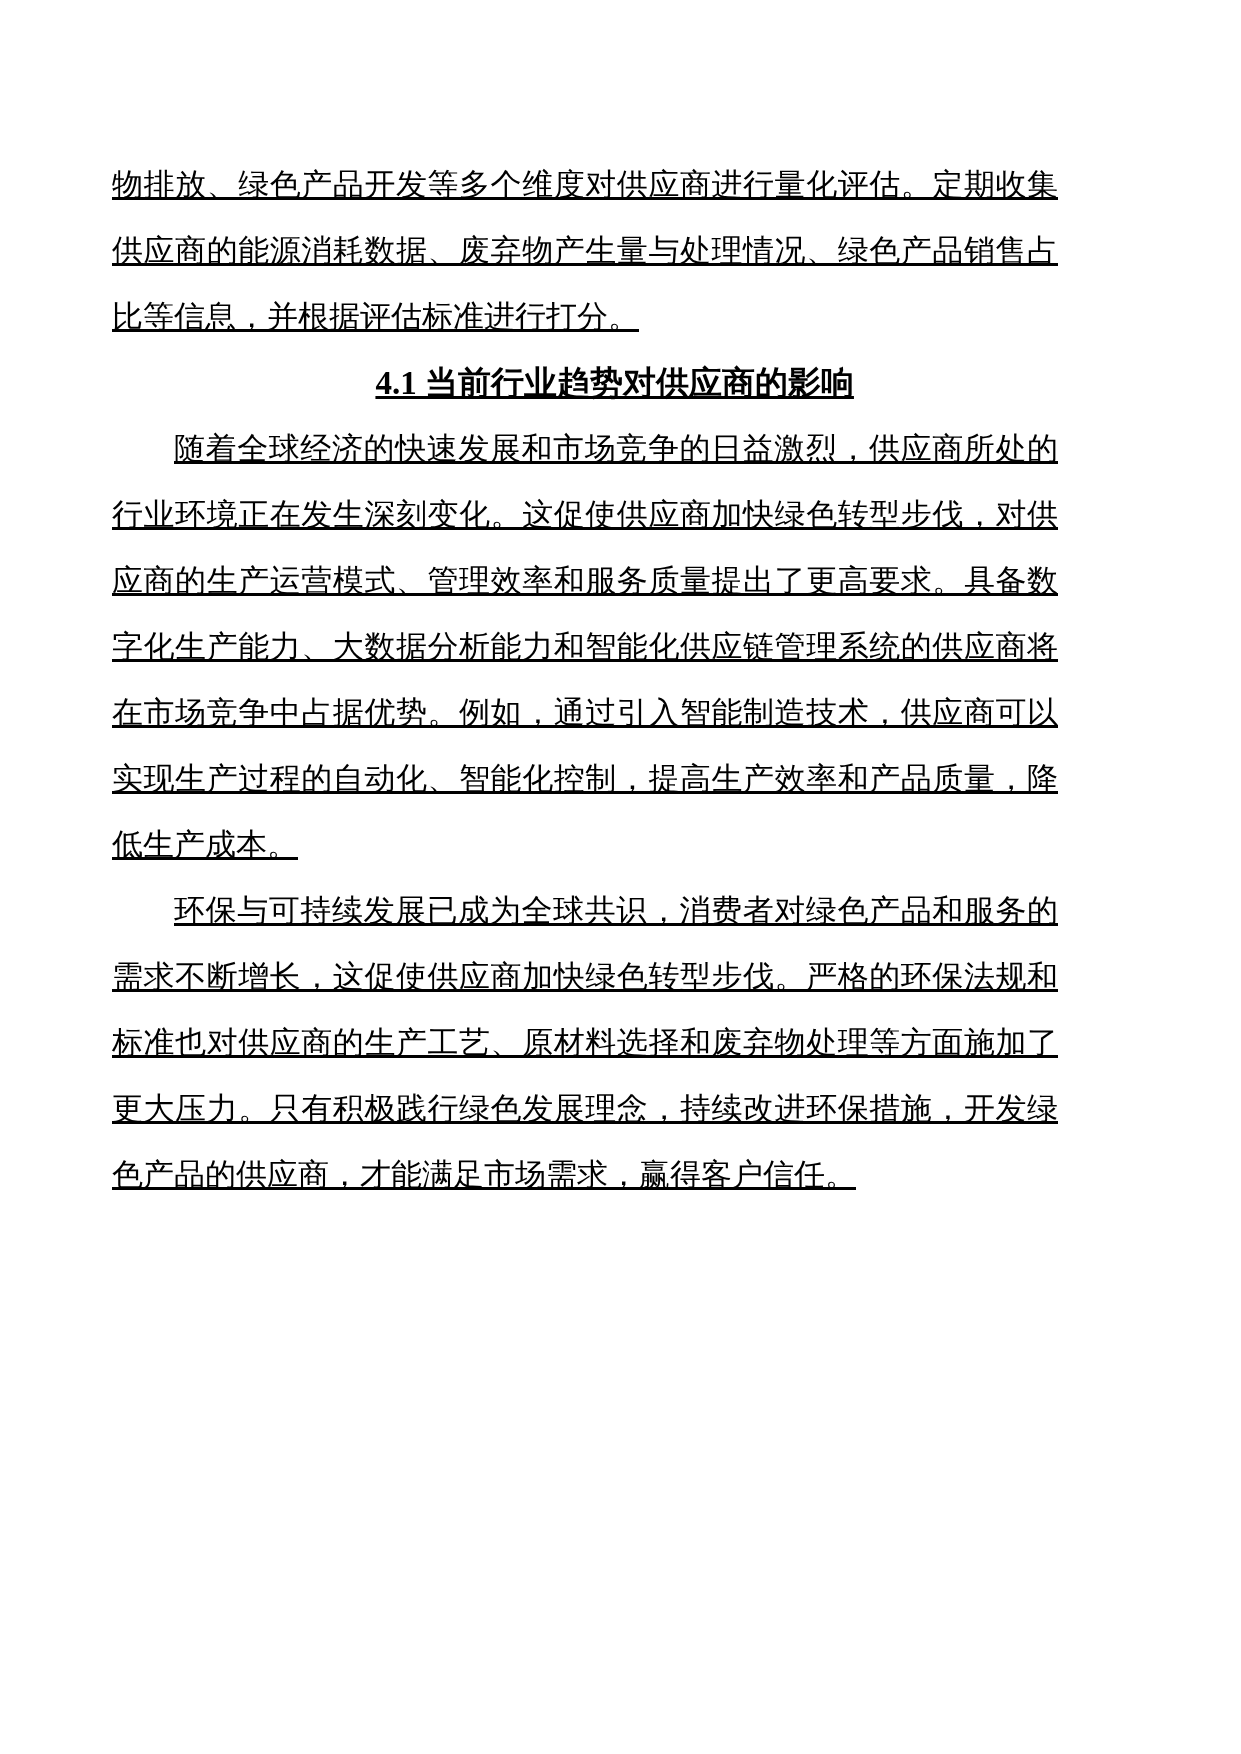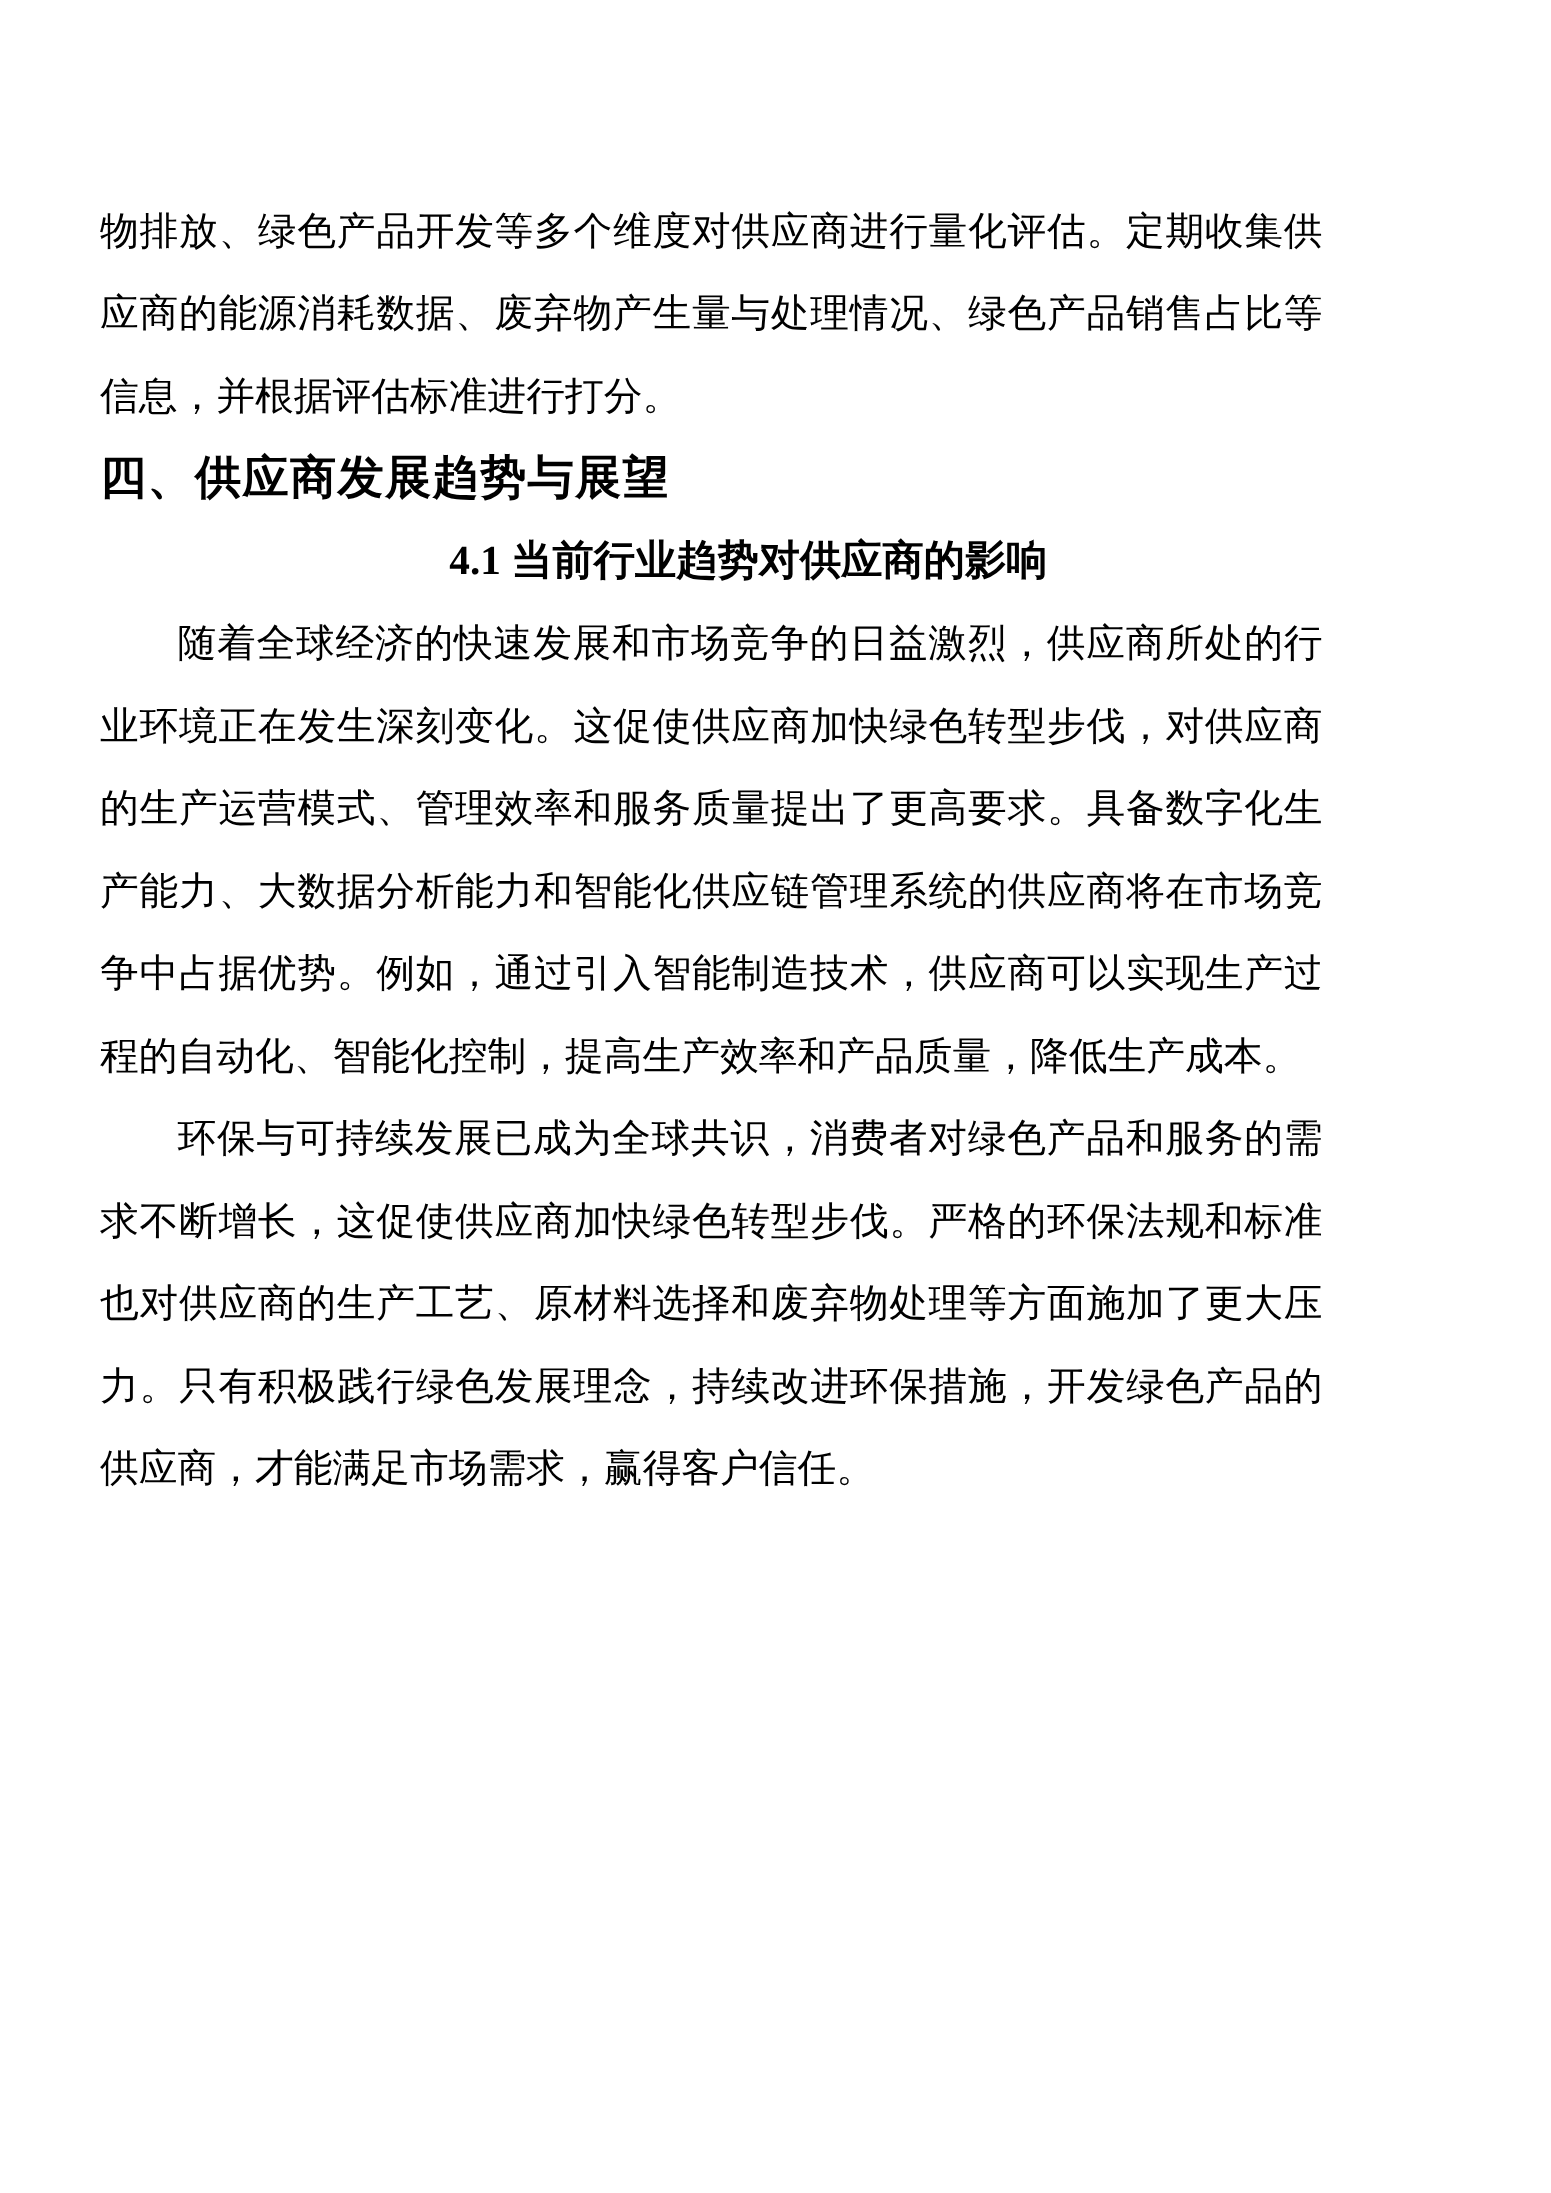--- a/index.html
+++ b/index.html
@@ -6,24 +6,25 @@
     margin: 0;
     padding: 0;
     background: #ffffff;
   }
   .page {
     position: relative;
     width: 1241px;
     height: 1754px;
     background: #ffffff;
     box-sizing: border-box;
-    padding: 152px 183px 0 80px;
+    padding: 152px 183px 0 112px;
     overflow: hidden;
     font-family: "Liberation Serif", "DejaVu Serif", serif;
     color: #000000;
+    text-decoration: underline;
   }
   .body-para {
     margin: 0;
     font-size: 31px;
     line-height: 66px;
     text-align: justify;
     text-justify: inter-ideograph;
     word-break: break-all;
     overflow-wrap: break-word;
   }
@@ -50,21 +51,20 @@
   }
 </style>
 </head>
 <body>
 
 <div class="page">
 
   <p class="body-para">物排放、绿色产品开发等多个维度对供应商进行量化评估。定期收集供应商的能源消耗数据、废弃物产生量与处理情况、绿色产品销售占比等信息，并根据评估标准进行打分。</p>
 
 
-  <h2 class="heading-1">四、供应商发展趋势与展望</h2>
 
   <h3 class="heading-2">4.1 当前行业趋势对供应商的影响</h3>
 
   <p class="body-para indent-2">随着全球经济的快速发展和市场竞争的日益激烈，供应商所处的行业环境正在发生深刻变化。这促使供应商加快绿色转型步伐，对供应商的生产运营模式、管理效率和服务质量提出了更高要求。具备数字化生产能力、大数据分析能力和智能化供应链管理系统的供应商将在市场竞争中占据优势。例如，通过引入智能制造技术，供应商可以实现生产过程的自动化、智能化控制，提高生产效率和产品质量，降低生产成本。</p>
 
   <p class="body-para indent-2">环保与可持续发展已成为全球共识，消费者对绿色产品和服务的需求不断增长，这促使供应商加快绿色转型步伐。严格的环保法规和标准也对供应商的生产工艺、原材料选择和废弃物处理等方面施加了更大压力。只有积极践行绿色发展理念，持续改进环保措施，开发绿色产品的供应商，才能满足市场需求，赢得客户信任。</p>
 
 </div>
 
 </body></html>

